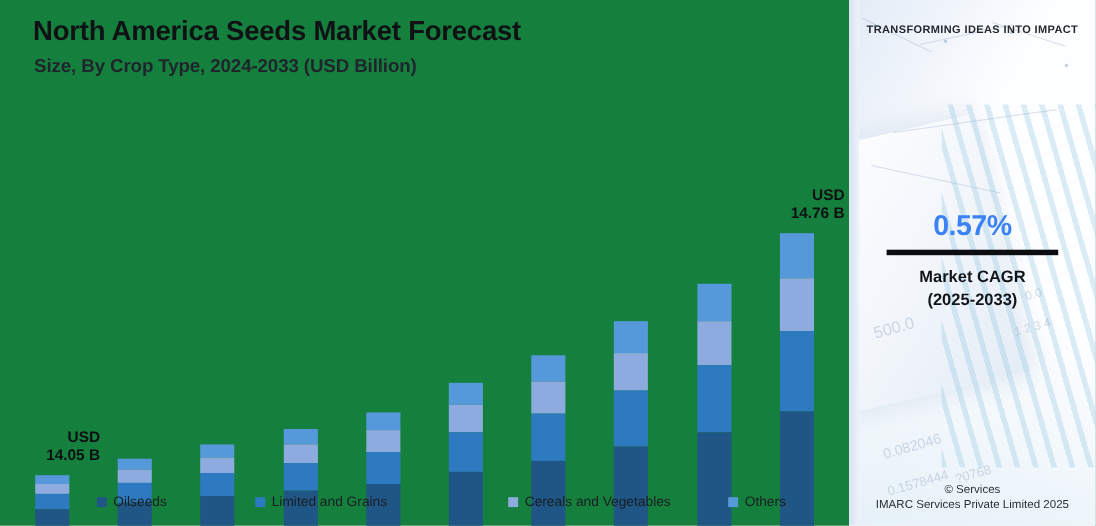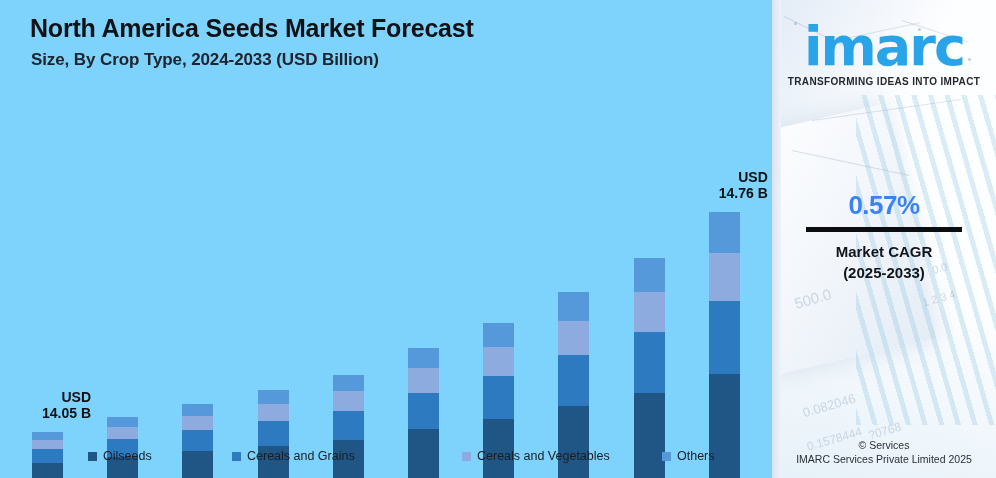--- a/index.html
+++ b/index.html
@@ -5,21 +5,21 @@
   html,body{margin:0;padding:0;}
   body{
     width:996px;height:478px;overflow:hidden;
     background:#dde5f2;
     font-family:"Liberation Sans", sans-serif;
     -webkit-font-smoothing:antialiased;
   }
   #page{position:relative;width:996px;height:478px;background:#dde5f2;}
 
   
-  #chart-panel{position:absolute;left:0;top:0;width:772px;height:478px;background:#7dd3fc;}
+  #chart-panel{position:absolute;left:0;top:0;width:772px;height:478px;background:#15803d;}
 
   #page-title{
     position:absolute;left:30px;top:14px;
     font-size:25px;font-weight:bold;color:#101114;letter-spacing:-0.2px;
     white-space:nowrap;
   }
   #page-subtitle{
     position:absolute;left:31px;top:50px;
     font-size:17px;font-weight:bold;color:#20242c;letter-spacing:-0.1px;
     white-space:nowrap;
@@ -219,21 +219,21 @@
       <div id="xlabels"></div>
     </div>
 
     <div id="legend">
         <div class="legend-item" style="position: absolute; left: 88px;">
           <span class="legend-swatch lg0" style="background: rgb(31, 86, 133);"></span>
           <span>Oilseeds</span>
         </div>
         <div class="legend-item" style="position: absolute; left: 232px;">
           <span class="legend-swatch lg1" style="background: rgb(46, 122, 192);"></span>
-          <span>Cereals and Grains</span>
+          <span>Limited and Grains</span>
         </div>
         <div class="legend-item" style="position: absolute; left: 462px;">
           <span class="legend-swatch lg2" style="background: rgb(141, 171, 222);"></span>
           <span>Cereals and Vegetables</span>
         </div>
         <div class="legend-item" style="position: absolute; left: 662px;">
           <span class="legend-swatch lg3" style="background: rgb(86, 153, 219);"></span>
           <span>Others</span>
         </div>
       </div>
@@ -256,21 +256,20 @@
       <div class="ghost-num" style="left:22px;top:290px;font-size:15px;">500.0</div>
       <div class="ghost-num" style="left:150px;top:292px;">1 2 3 4</div>
       <div class="ghost-num" style="left:160px;top:262px;">0.0</div>
       <div class="ghost-num" style="left:30px;top:398px;font-size:13px;">0.082046</div>
       <div class="ghost-num" style="left:96px;top:424px;font-size:12px;">?0768</div>
       <div class="ghost-num" style="left:34px;top:432px;font-size:12px;">0.1578444</div>
       <div class="edge"></div>
     </div>
 
     <div id="logo-wrap">
-      <div id="logo-word">imarc</div>
       <div id="logo-tagline">TRANSFORMING IDEAS INTO IMPACT</div>
     </div>
 
     <div id="cagr-wrap">
       <div id="cagr-value">0.57%</div>
       <div id="cagr-rule"></div>
       <div id="cagr-label">Market CAGR</div>
       <div id="cagr-period">(2025-2033)</div>
     </div>
 

